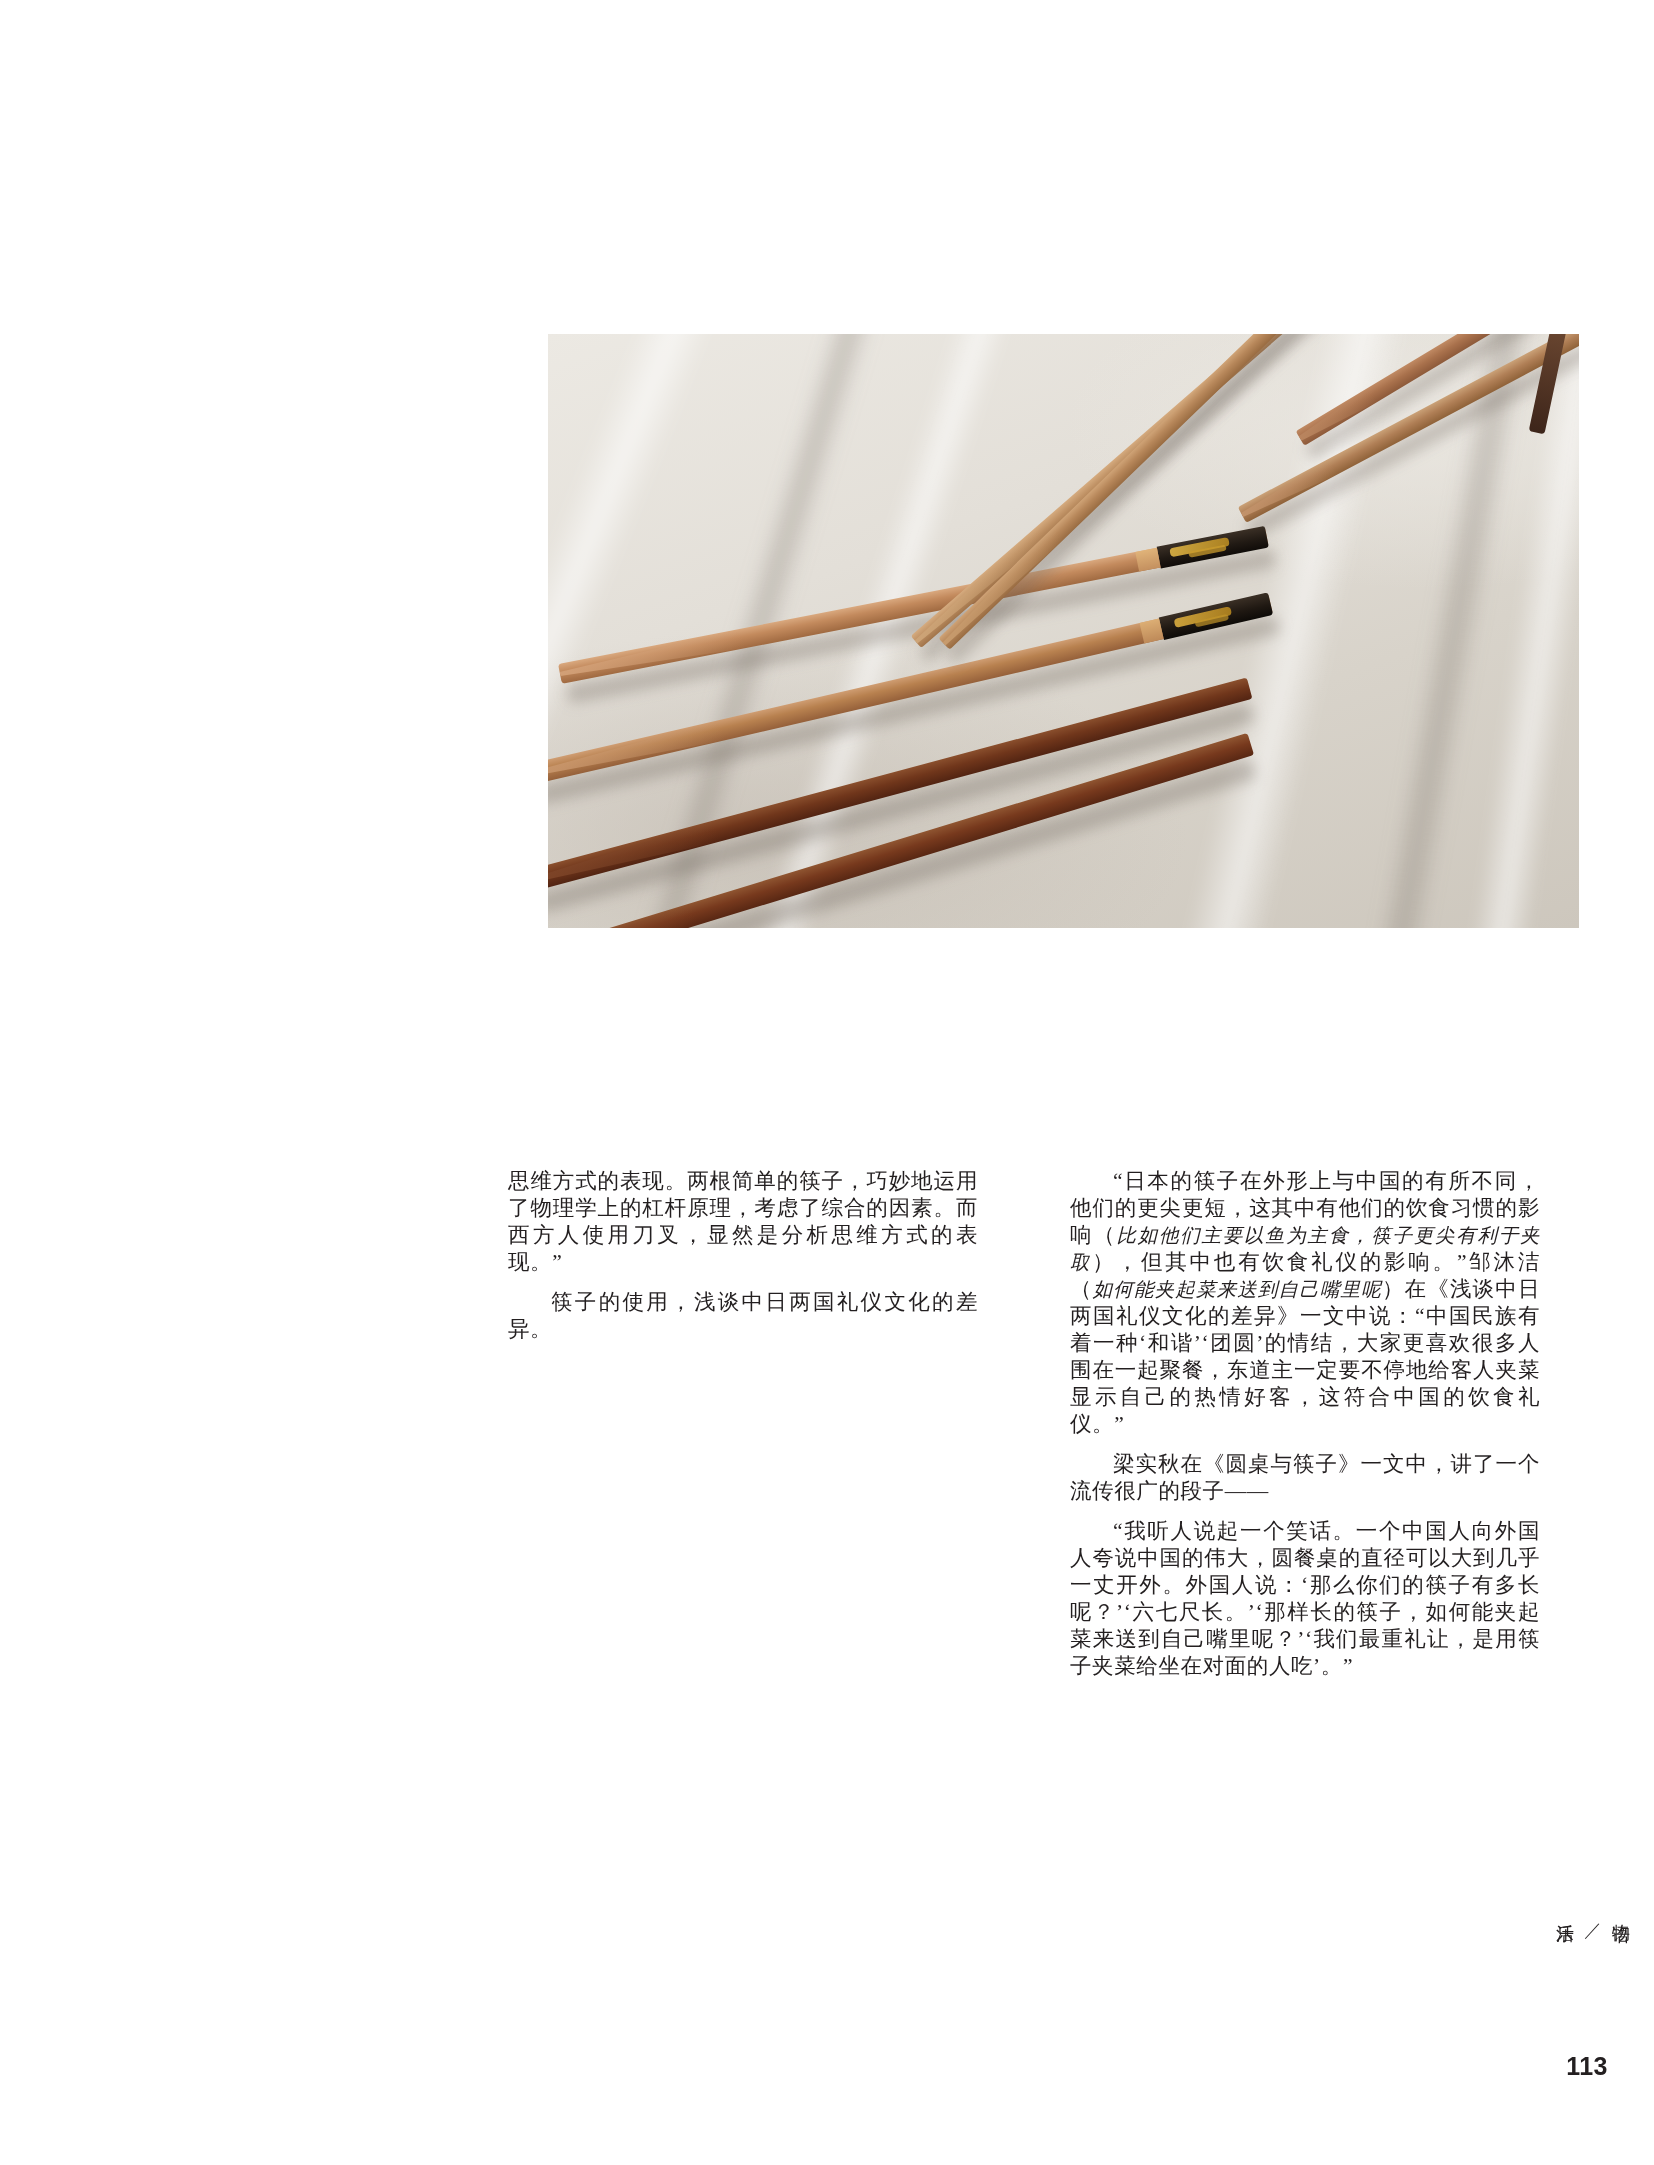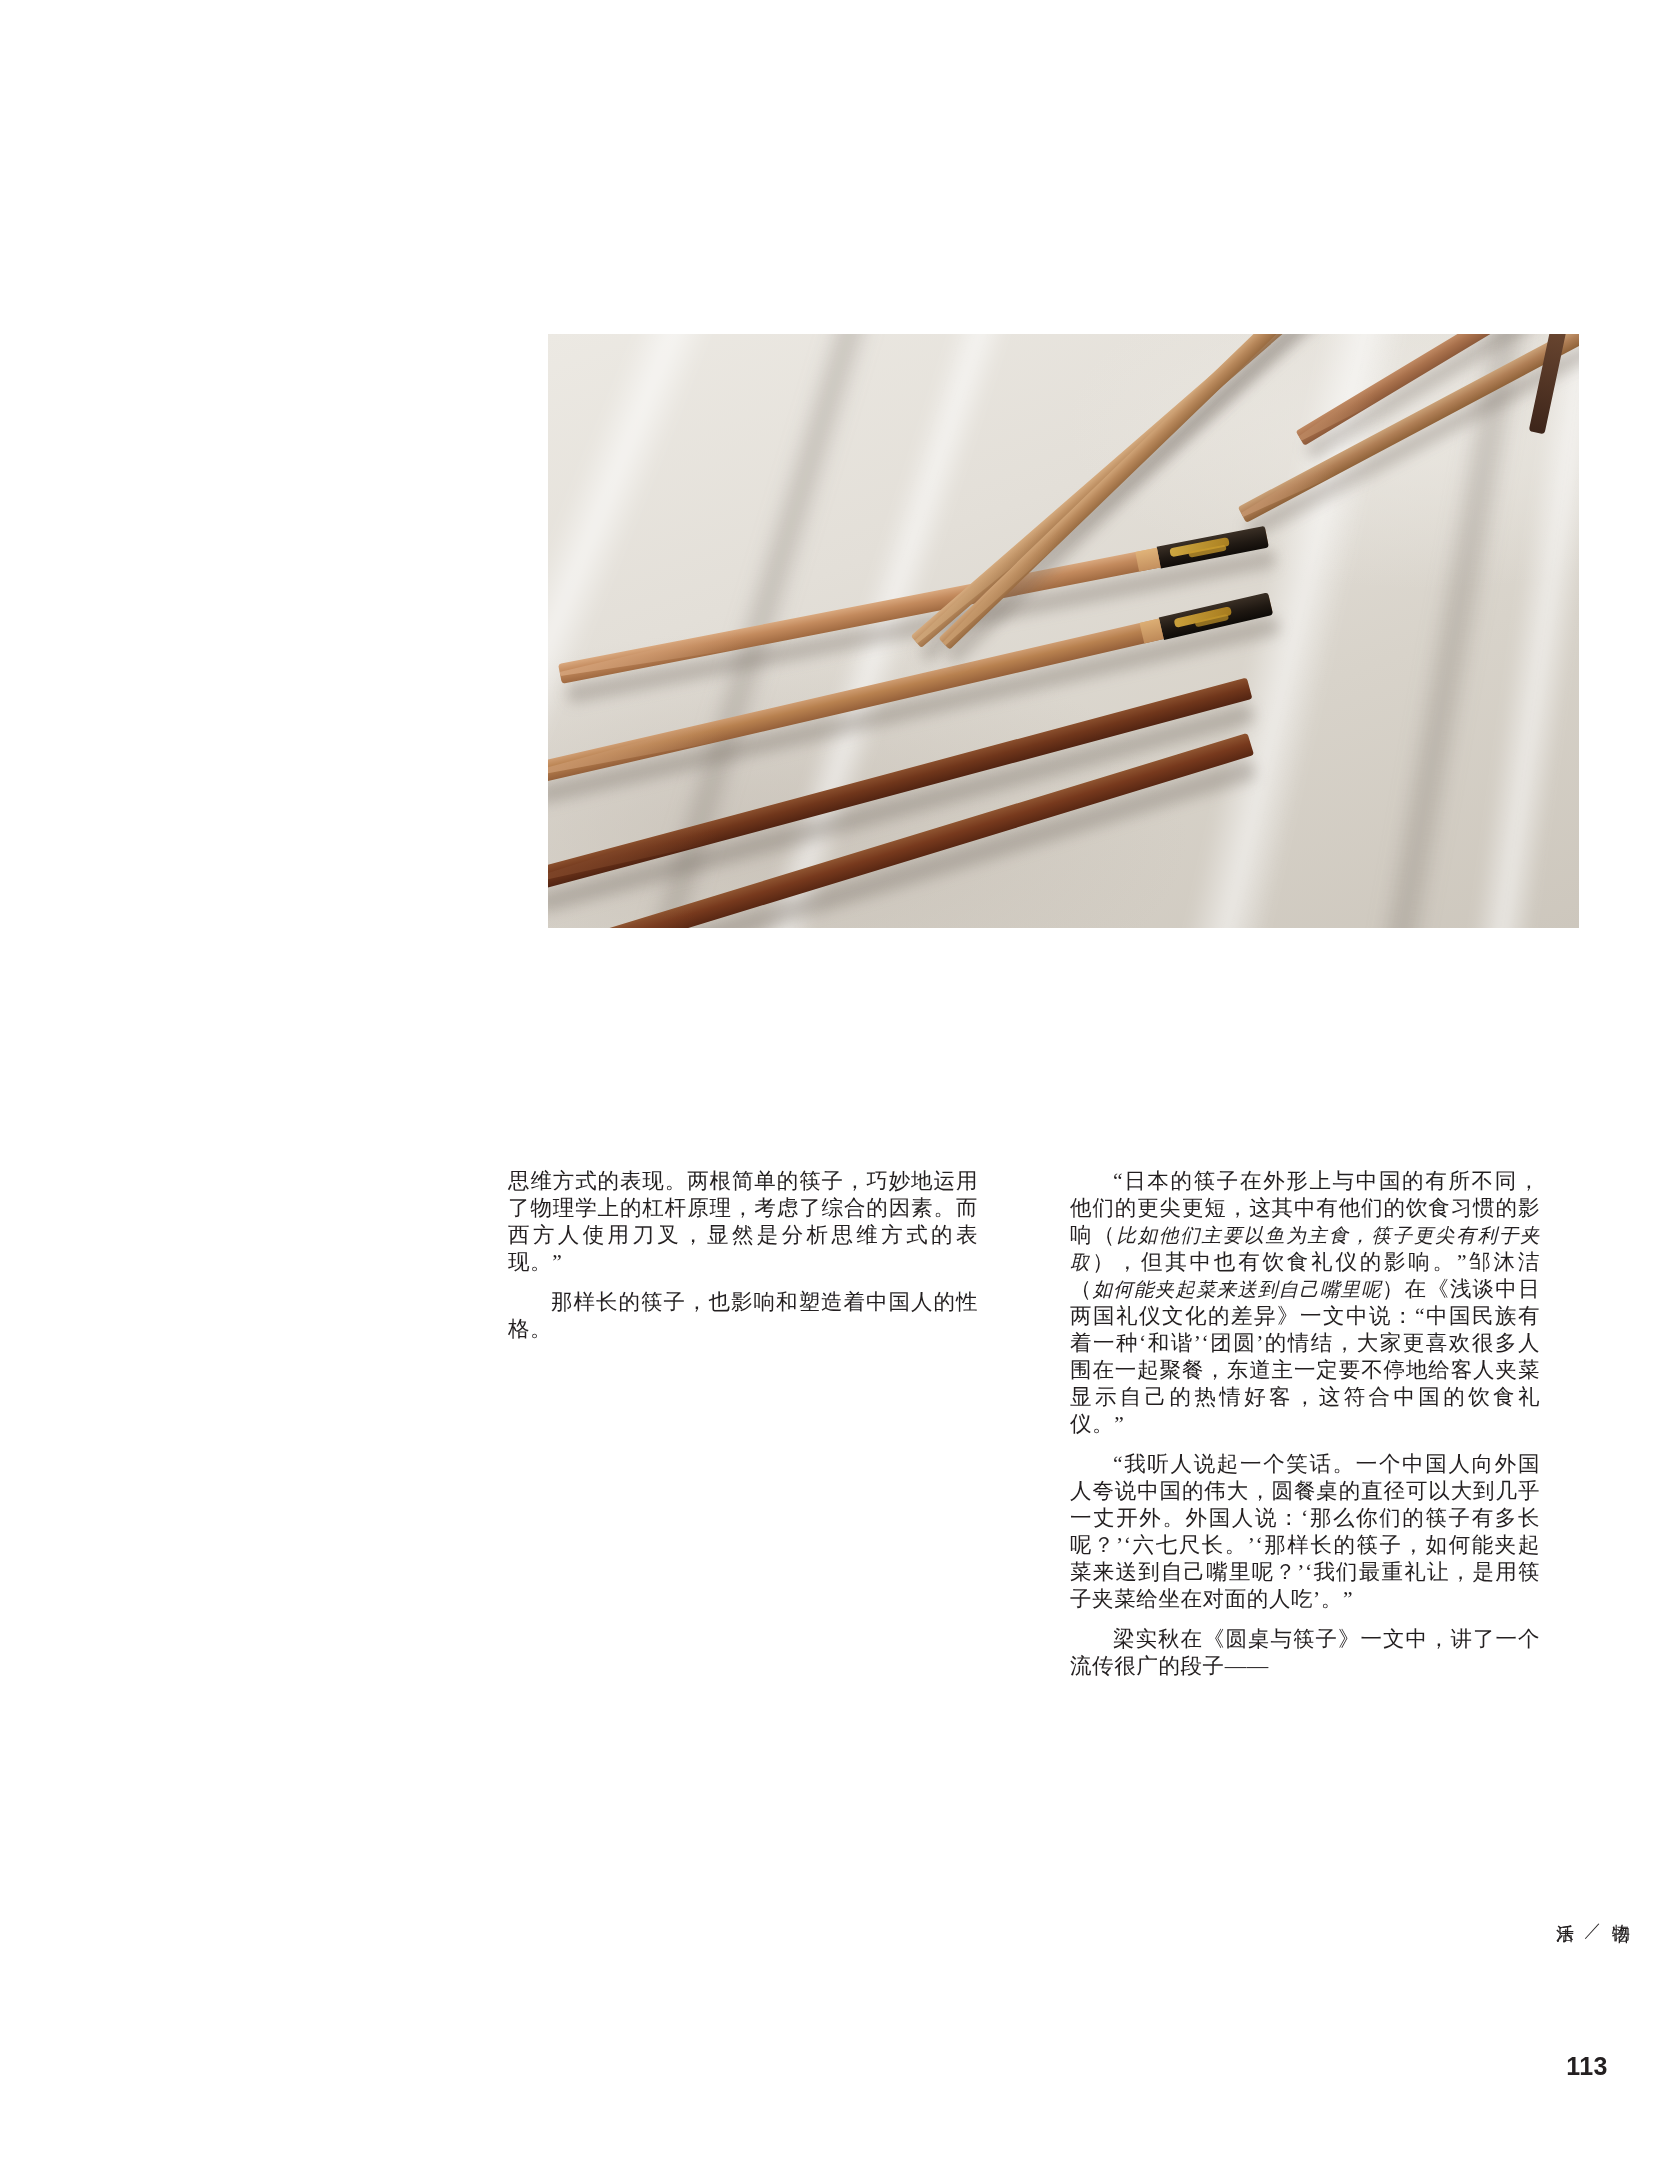--- a/index.html
+++ b/index.html
@@ -198,27 +198,27 @@
     <div style="position:absolute; right:22px; top:-20px; width:16px; height:120px; background:linear-gradient(180deg,#6f4a33,#3d251a); transform:rotate(12deg); border-radius:4px;"></div>
 
   </div>
 
 </figure>
 
 <div class="text-area">
 
   <div class="col col-left">
     <p class="para">思维方式的表现。两根简单的筷子，巧妙地运用了物理学上的杠杆原理，考虑了综合的因素。而西方人使用刀叉，显然是分析思维方式的表现。”</p>
-    <p class="para indent">那样长的筷子，也影响和塑造着中国人的性格。</p>
+    <p class="para indent">筷子的使用，浅谈中日两国礼仪文化的差异。</p>
   </div>
 
   <div class="col col-right">
     <p class="para indent"><span>“日本的筷子在外形上与中国的有所不同，他们的更尖更短，这其中有他们的饮食习惯的影响（</span><span class="italic">比如他们主要以鱼为主食，筷子更尖有利于夹取</span><span>），但其中也有饮食礼仪的影响。”邹沐洁（</span><span class="italic">如何能夹起菜来送到自己嘴里呢</span><span>）在《浅谈中日两国礼仪文化的差异》一文中说：“中国民族有着一种‘和谐’‘团圆’的情结，大家更喜欢很多人围在一起聚餐，东道主一定要不停地给客人夹菜显示自己的热情好客，这符合中国的饮食礼仪。”</span></p>
+    <p class="para indent"><span>梁实秋在《圆桌与筷子》一文中，讲了一个流传很广的段子——</span></p>
     <p class="para indent"><span>“我听人说起一个笑话。一个中国人向外国人夸说中国的伟大，圆餐桌的直径可以大到几乎一丈开外。外国人说：‘那么你们的筷子有多长呢？’‘六七尺长。’‘那样长的筷子，如何能夹起菜来送到自己嘴里呢？’‘我们最重礼让，是用筷子夹菜给坐在对面的人吃’。”</span></p>
-    <p class="para indent"><span>梁实秋在《圆桌与筷子》一文中，讲了一个流传很广的段子——</span></p>
   </div>
 
 </div>
 
 <div class="side-label">
   <span class="vcol">乐活</span>
   <span class="vcol">／</span>
   <span class="vcol">物语</span>
 </div>
 

